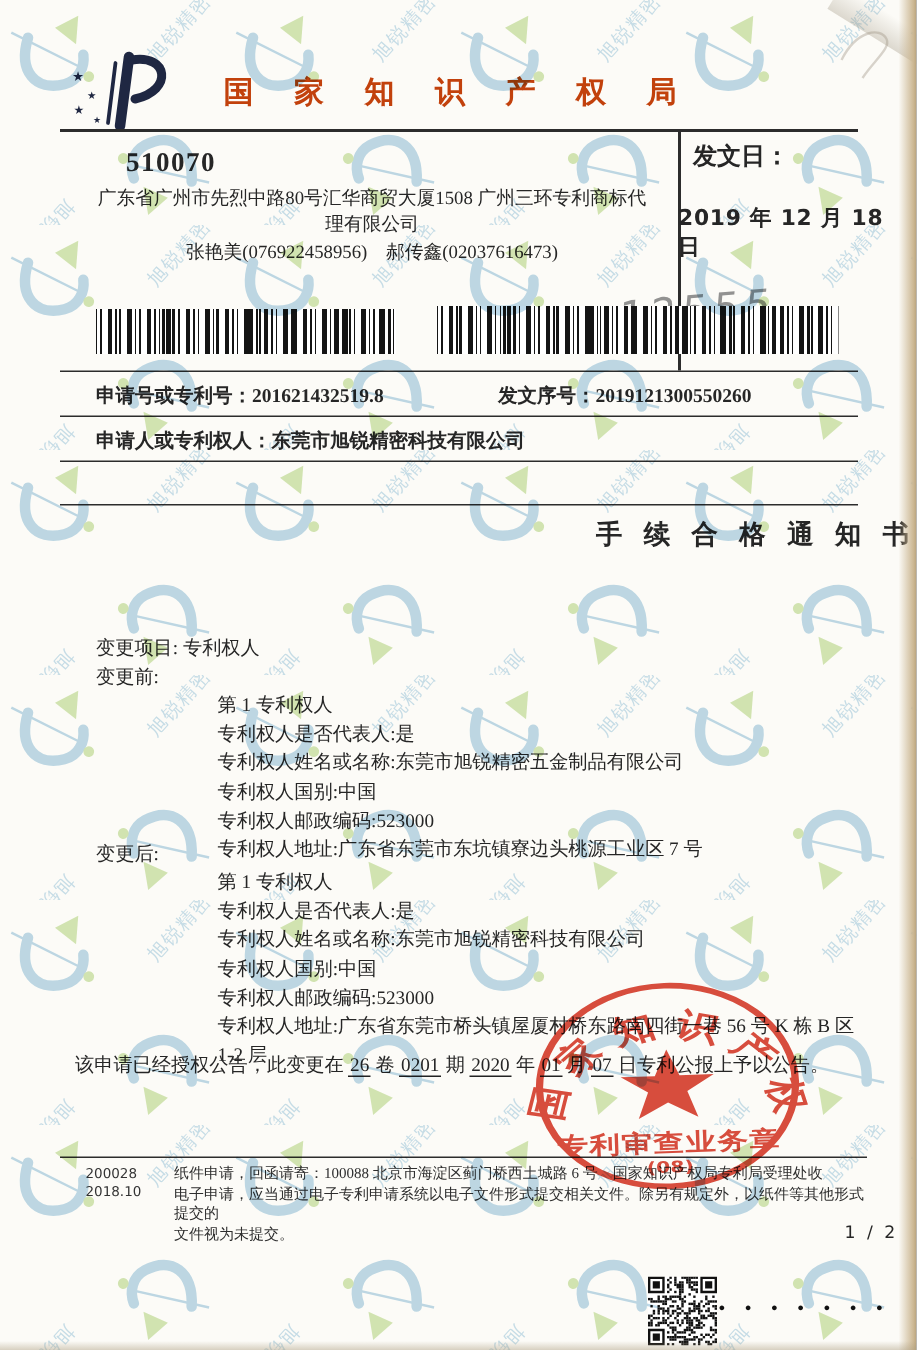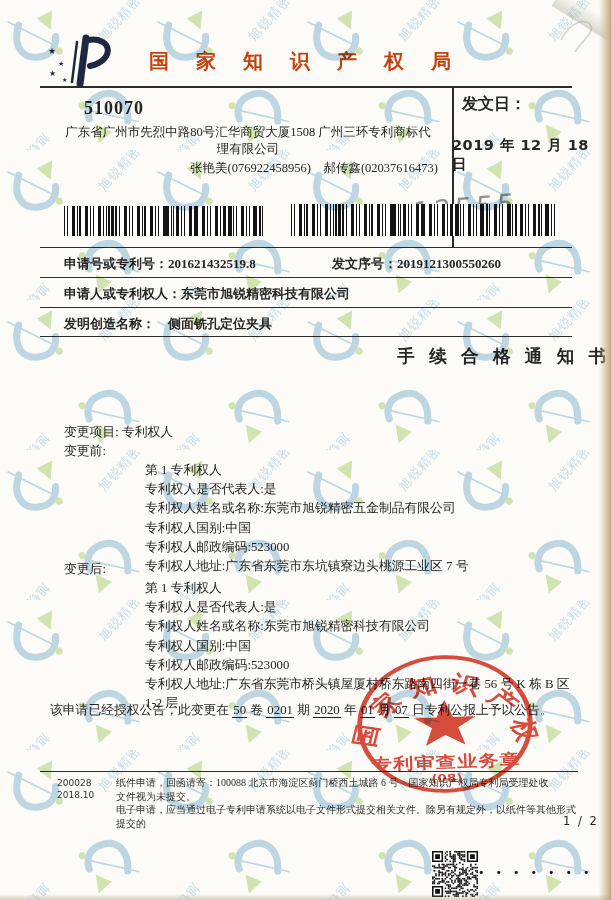--- a/index.html
+++ b/index.html
@@ -11,21 +11,21 @@
   .abs{position:absolute;}
   
   .agency-title{left:0;right:0;top:48px;text-align:center;font-size:20px;font-weight:bold;
     letter-spacing:11px;color:#c2410c;}
   .hr{position:absolute;background:#2c2c2c;height:2px;}
   .hr.thin{height:1.4px;}
   .vline{position:absolute;width:1.6px;background:#2c2c2c;}
   
   .zipcode{left:84px;top:98px;font-size:18px;font-weight:bold;letter-spacing:1px;}
   .addr{left:58px;top:124px;width:380px;text-align:center;font-size:12.5px;line-height:17px;}
-  .contacts{left:58px;top:160px;width:380px;text-align:right;font-size:12.5px;}
+  .contacts{left:58px;top:160px;width:380px;text-align:center;font-size:12.5px;}
   .dispatch-label{left:462px;top:94px;font-size:16px;font-weight:bold;}
   .dispatch-date{left:452px;top:136px;width:150px;font-size:14.5px;font-weight:bold;
     font-family:"DejaVu Sans",sans-serif;letter-spacing:0.5px;}
   .hand-number{left:412px;top:192px;font-size:27px;color:#6f6f6f;
     font-family:"DejaVu Sans",sans-serif;font-weight:400;letter-spacing:4px;
     transform:rotate(-5deg) skewX(-10deg);opacity:.75;}
   
   .barcode{position:absolute;background-color:#fff;
     background-image:
       repeating-linear-gradient(90deg,#141414 0 1px,transparent 1px 3px,#141414 3px 4px,transparent 4px 8px,#141414 8px 11px,transparent 11px 13px),
@@ -107,23 +107,20 @@
   <div class="hr thin" style="left:40px;top:247px;width:532px"></div>
   <div class="meta-row" style="top:255px">
     <span class="lbl">申请号或专利号：</span><span class="val">201621432519.8</span>
     <span class="dispatch-no"><span class="lbl">发文序号：</span><span class="val">2019121300550260</span></span>
   </div>
   <div class="hr thin" style="left:40px;top:277px;width:532px"></div>
   <div class="meta-row" style="top:285px">
     <span class="lbl">申请人或专利权人：</span><span class="val">东莞市旭锐精密科技有限公司</span>
   </div>
   <div class="hr thin" style="left:40px;top:307px;width:532px"></div>
-  <div class="meta-row" style="top:315px">
-    <span class="lbl">发明创造名称：</span>　<span class="val">侧面铣孔定位夹具</span>
-  </div>
   <div class="hr thin" style="left:40px;top:336px;width:532px"></div>
 
   <div class="abs notice-title">手 续 合 格 通 知 书</div>
 
   <div class="abs change-project">
     <span>变更项目: </span><span>专利权人</span>
   </div>
   <div class="abs change-before">变更前:</div>
   <div class="chg-block chg-before-block">
     <div>第 1 专利权人</div>
@@ -137,32 +134,32 @@
   <div class="chg-block chg-after-block">
     <div>第 1 专利权人</div>
     <div>专利权人是否代表人:是</div>
     <div>专利权人姓名或名称:东莞市旭锐精密科技有限公司</div>
     <div>专利权人国别:中国</div>
     <div>专利权人邮政编码:523000</div>
     <div>专利权人地址:广东省东莞市桥头镇屋厦村桥东路南四街一巷 56 号 K 栋 B 区 1-2 层</div>
   </div>
 
   <div class="abs announce">
-    <span>该申请已经授权公告，此变更在 </span><span class="u">50</span><span> 卷 </span><span class="u">0201</span><span> 期 </span><span class="u">2020</span><span> 年 </span><span class="u">01</span><span> 月 </span><span class="u">07</span><span> 日专利公报上予以公告。</span>
+    <span>该申请已经授权公告，此变更在 </span><span class="u">26</span><span> 卷 </span><span class="u">0201</span><span> 期 </span><span class="u">2020</span><span> 年 </span><span class="u">01</span><span> 月 </span><span class="u">07</span><span> 日专利公报上予以公告。</span>
   </div>
 
   <div class="hr thin" style="left:40px;top:771px;width:538px"></div>
   <div class="abs foot-codes">
     <div>200028</div>
     <div>2018.10</div>
   </div>
   <div class="abs foot-text">
     <div>纸件申请，回函请寄：100088 北京市海淀区蓟门桥西土城路 6 号　国家知识产权局专利局受理处收</div>
+    <div>电子申请，应当通过电子专利申请系统以电子文件形式提交相关文件。除另有规定外，以纸件等其他形式提交的</div>
     <div>文件视为未提交。</div>
-    <div>电子申请，应当通过电子专利申请系统以电子文件形式提交相关文件。除另有规定外，以纸件等其他形式提交的</div>
   </div>
   <div class="abs page-num">1 / 2</div>
 
   <svg class="abs qr" width="46" height="46" viewBox="0 0 29 29">
     <rect x="0" y="0" width="29" height="29" fill="#fff"></rect>
     <g fill="#111">
       <path d="M0 0h7v7h-7z M1 1h5v5h-5z M2 2h3v3h-3z" fill-rule="evenodd"></path>
       <path d="M22 0h7v7h-7z M23 1h5v5h-5z M24 2h3v3h-3z" fill-rule="evenodd"></path>
       <path d="M0 22h7v7h-7z M1 23h5v5h-5z M2 24h3v3h-3z" fill-rule="evenodd"></path>
     </g>

